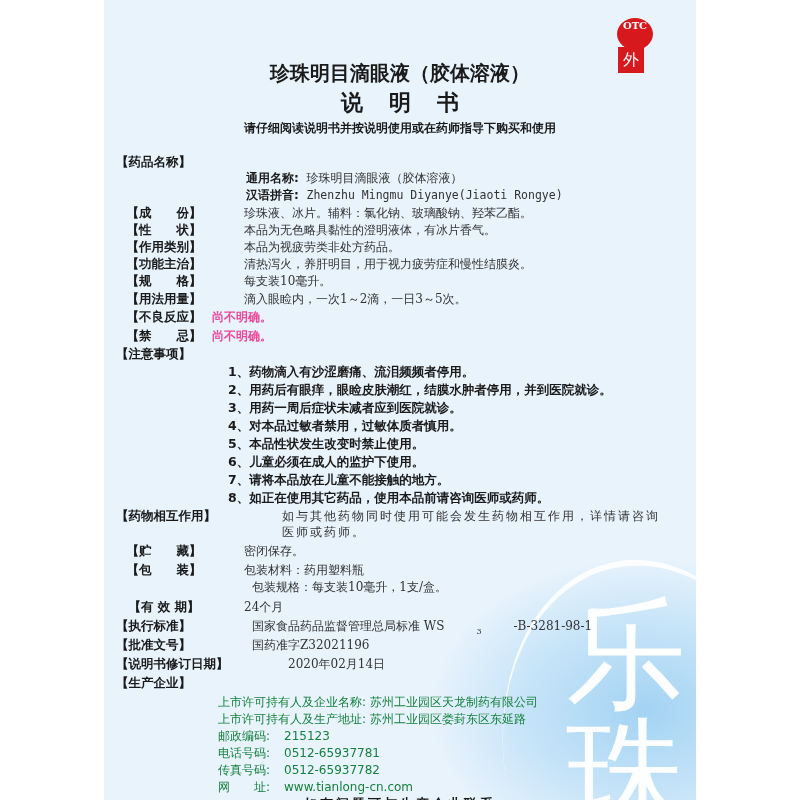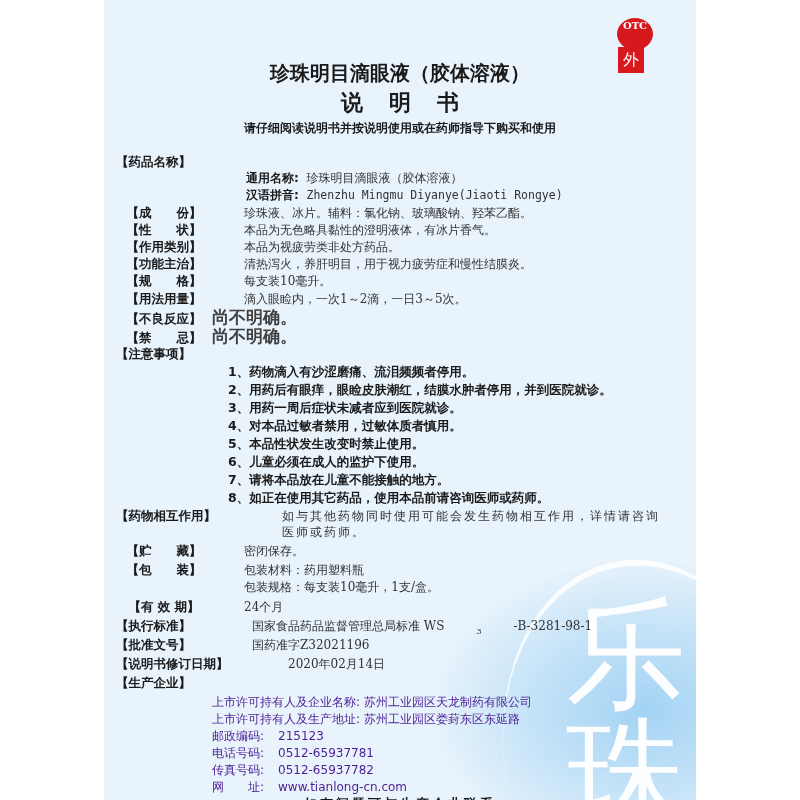--- a/index.html
+++ b/index.html
@@ -37,25 +37,25 @@
   .title {
     position: absolute; left: 0; width: 800px; text-align: center; font-weight: bold; color: #1a1a1a;
   }
   .t1 { top: 60px; font-size: 20px; }
   .t2 { top: 88px; font-size: 22px; letter-spacing: 26px; padding-left: 26px; box-sizing: border-box; }
   .t3 { top: 120px; font-size: 12px; font-weight: bold; }
   .row { position: absolute; left: 116px; font-size: 12.5px; line-height: 18px; white-space: nowrap; }
   .lbl { font-weight: bold; display: inline-block; }
   .lbl6 { width: 96px; text-align: center; }
   .val { font-family: "DejaVu Serif", serif; font-size: 12px; color: #333; margin-left: 32px; }
-  .valb { font-weight: bold; font-size: 17px; color: #404040; }
+  .valb { font-weight: bold; font-size: 12px; color: #ec4899; }
   .indent { position: absolute; left: 218px; font-size: 12px; font-family: "DejaVu Serif", serif; color: #333; white-space: nowrap; line-height: 18px; }
   .indent b { font-family: "DejaVu Sans", sans-serif; color: #1a1a1a; margin-left: 28px; }
   .note { position: absolute; left: 228px; font-size: 12.5px; font-weight: bold; white-space: nowrap; line-height: 18px; }
-  .mfr { position: absolute; left: 212px; font-size: 12px; white-space: nowrap; line-height: 18px; color: #4c1d95; }
+  .mfr { position: absolute; left: 218px; font-size: 12px; white-space: nowrap; line-height: 18px; color: #15803d; }
   .mfr .k { display: inline-block; width: 66px; }
   .footer { position: absolute; left: 0; width: 800px; top: 778px; text-align: center; font-weight: bold; font-size: 13px; letter-spacing: 3px; }
 </style>
 </head>
 <body>
 
 <div class="panel">
   <div class="glow"></div>
   <div class="swoosh"></div>
   <div class="wm">乐珠</div>
@@ -120,21 +120,21 @@
 <div class="row" style="top:523px;left:250px">
   <span class="val" style="font-family:'DejaVu Sans',sans-serif;letter-spacing:2px">医师或药师。</span>
 </div>
 
 <div class="row" style="top:542px">
   <span class="lbl lbl6">【贮　　藏】</span><span class="val">密闭保存。</span>
 </div>
 <div class="row" style="top:561px">
   <span class="lbl lbl6">【包　　装】</span><span class="val">包装材料：药用塑料瓶</span>
 </div>
-<div class="row" style="top:578px;left:212px">
+<div class="row" style="top:578px;left:220px">
   <span class="val">包装规格：每支装10毫升，1支/盒。</span>
 </div>
 <div class="row" style="top:598px">
   <span class="lbl lbl6">【有 效 期】</span><span class="val">24个月</span>
 </div>
 <div class="row" style="top:617px">
   <span class="lbl" style="width:104px">【执行标准】</span><span class="val">国家食品药品监督管理总局标准 WS</span><sub class="val" style="font-size:8px">3</sub><span class="val">-B-3281-98-1</span>
 </div>
 <div class="row" style="top:636px">
   <span class="lbl" style="width:104px">【批准文号】</span><span class="val">国药准字Z32021196</span>

